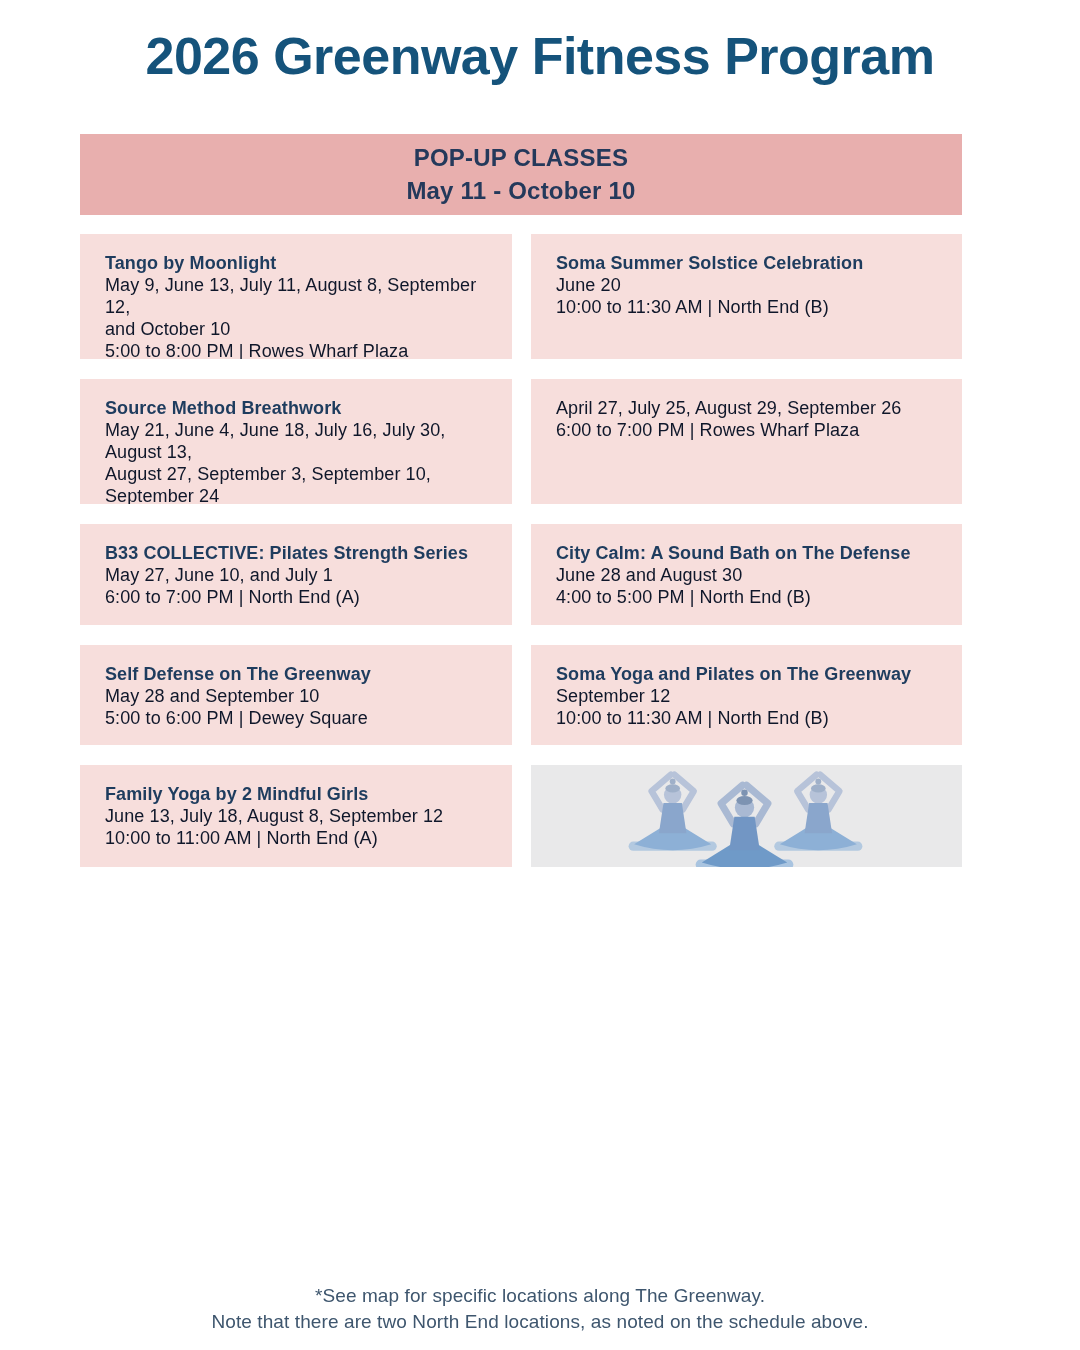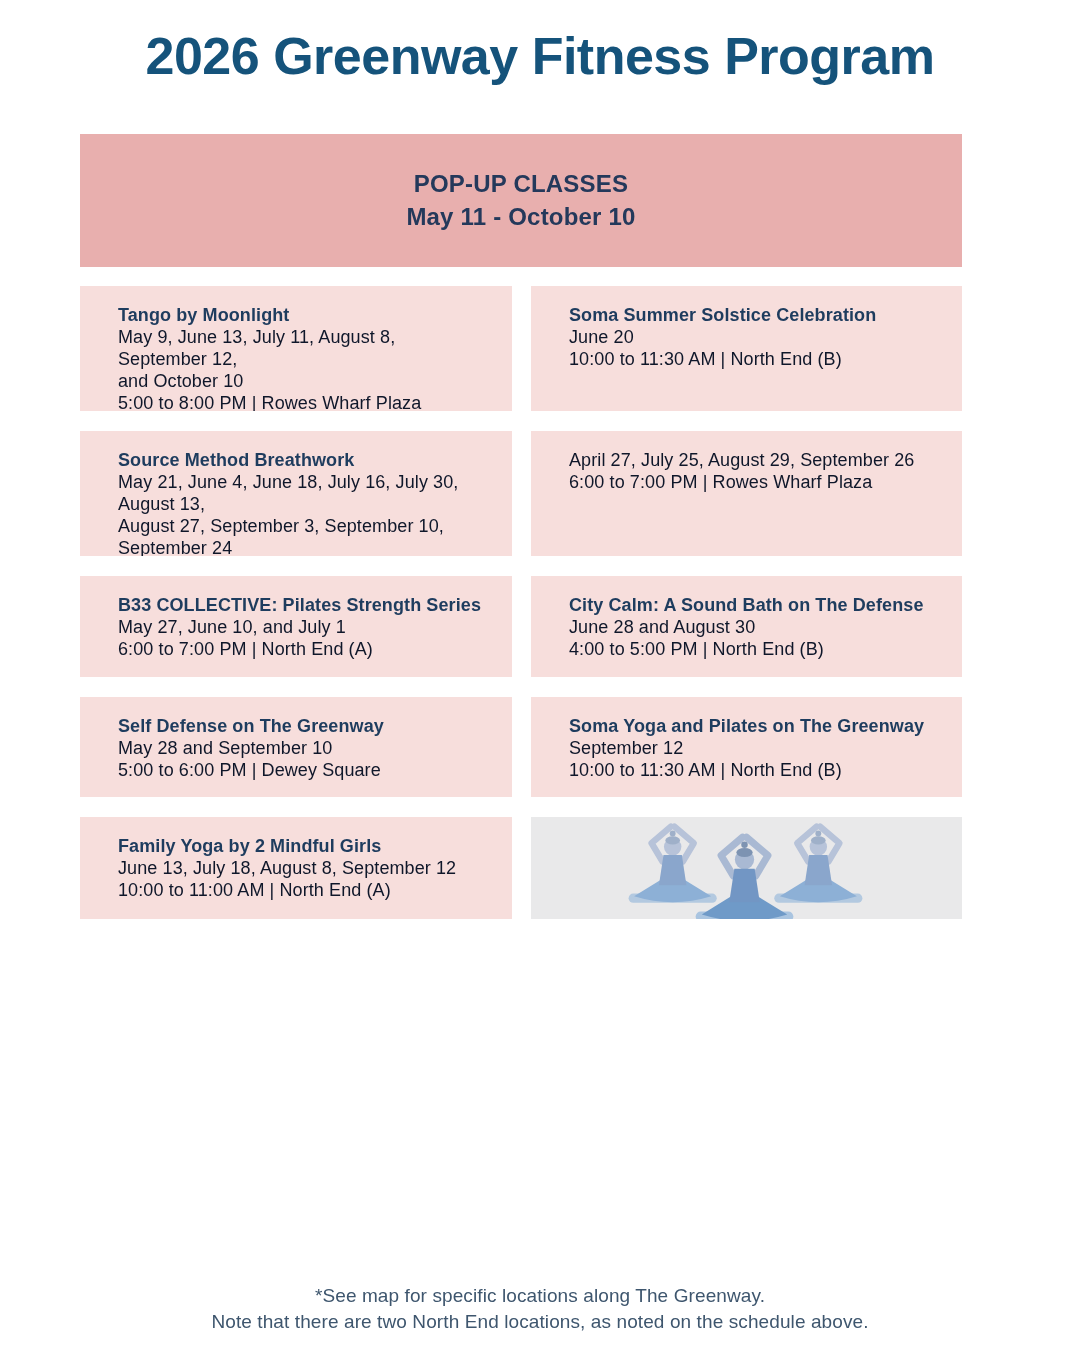--- a/index.html
+++ b/index.html
@@ -20,21 +20,21 @@
     text-align: center;
     font-size: 52px;
     font-weight: bold;
     letter-spacing: -0.5px;
     color: #15537b;
     line-height: 1.0;
   }
   .banner {
     margin: 52px 80px 0 80px;
     width: 882px;
-    height: 133px;
+    height: 81px;
     background: #e8afae;
     display: flex;
     flex-direction: column;
     align-items: center;
     justify-content: center;
     gap: 9px;
   }
   .banner-heading, .banner-dates {
     color: #24395b;
     font-size: 24px;
@@ -44,21 +44,21 @@
   }
   .cards {
     margin: 19px 80px 0 80px;
     display: grid;
     grid-template-columns: 432px 431px;
     grid-template-rows: 125px 125px 101px 100px 102px;
     gap: 20px 19px;
   }
   .card {
     background: #f7dedc;
-    padding: 18px 25px 0 38px;
+    padding: 18px 25px 0 25px;
     overflow: hidden;
   }
   .card-title {
     color: #1e3c5e;
     font-size: 18px;
     font-weight: bold;
     line-height: 22px;
     white-space: pre-line;
     letter-spacing: 0.1px;
   }

